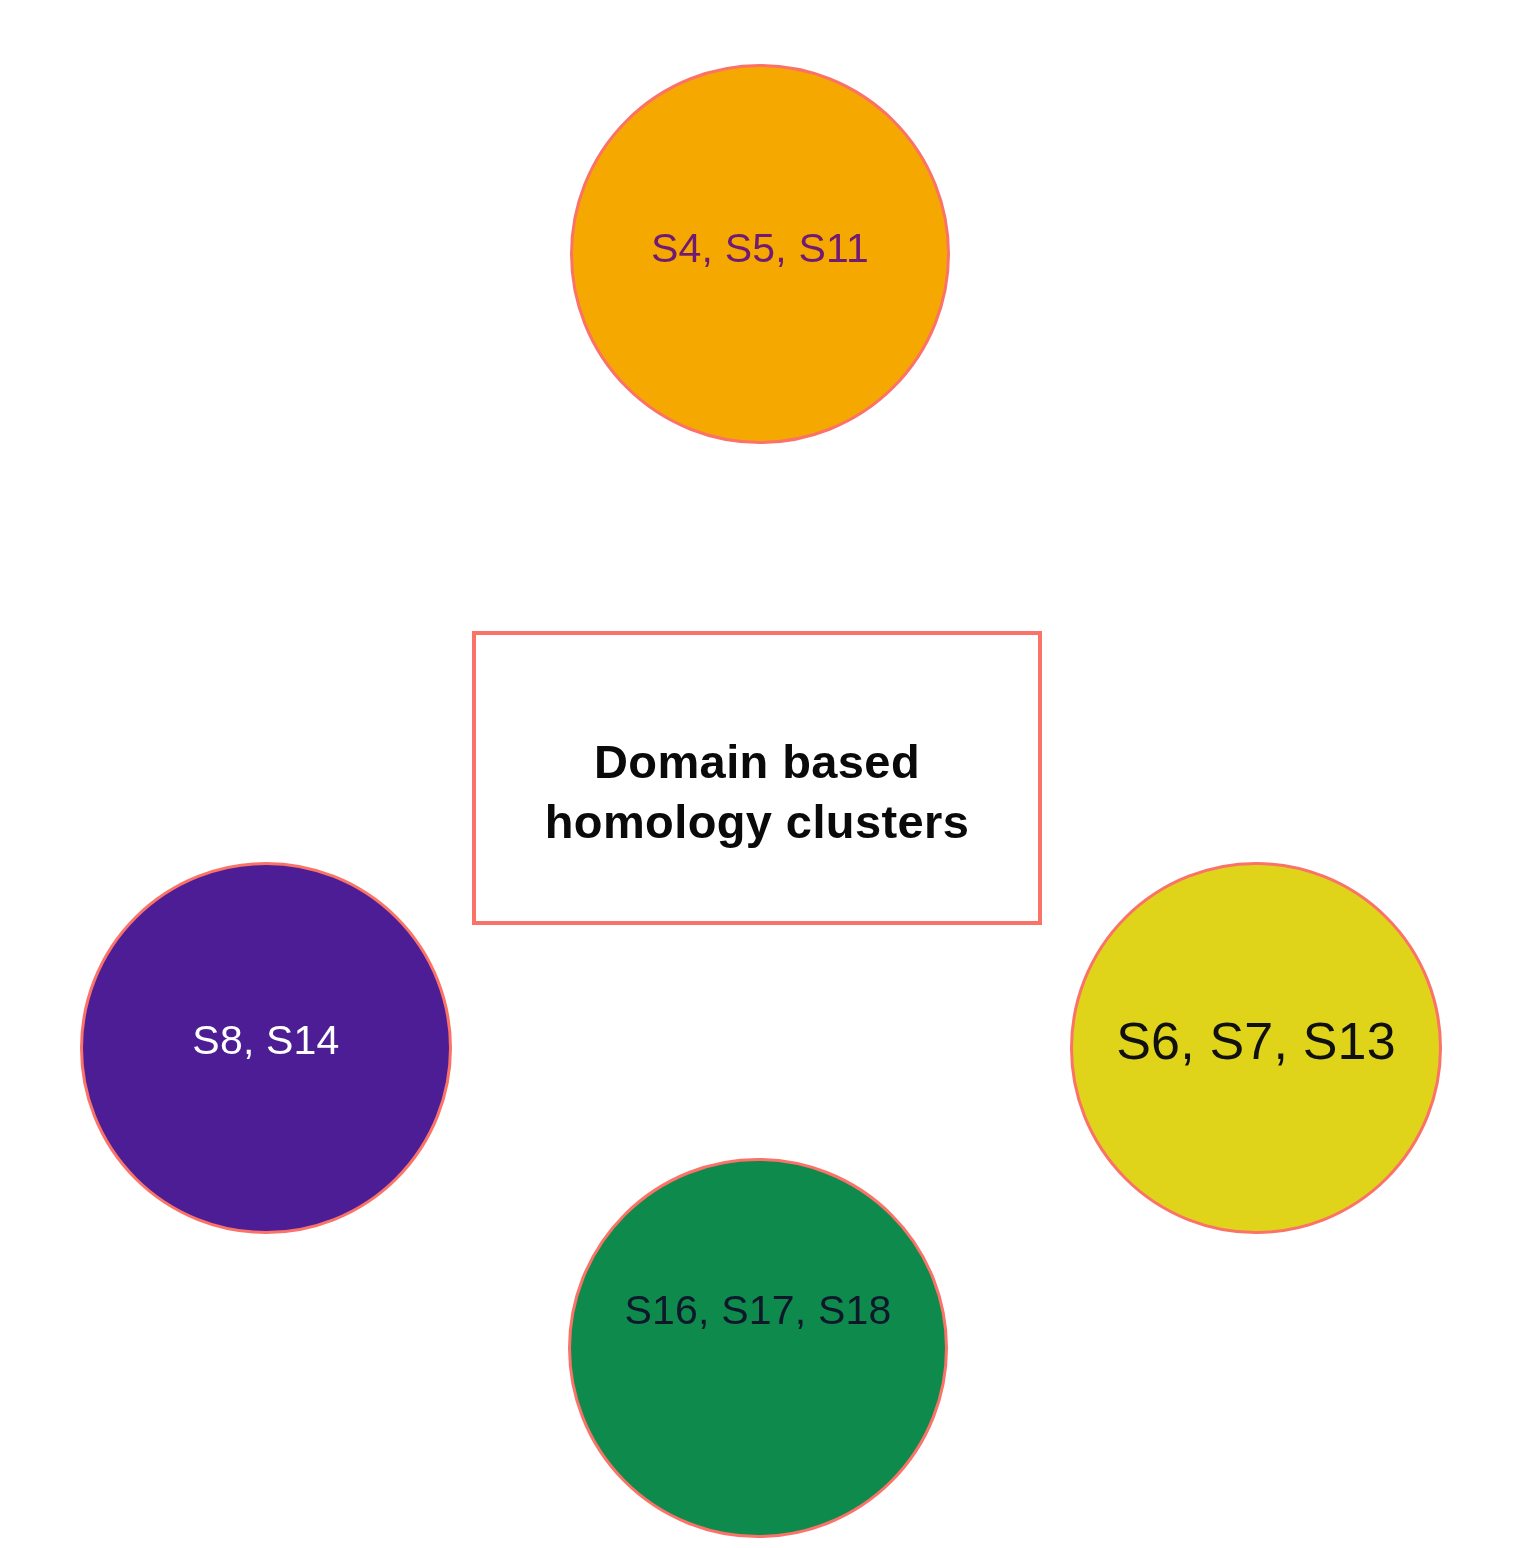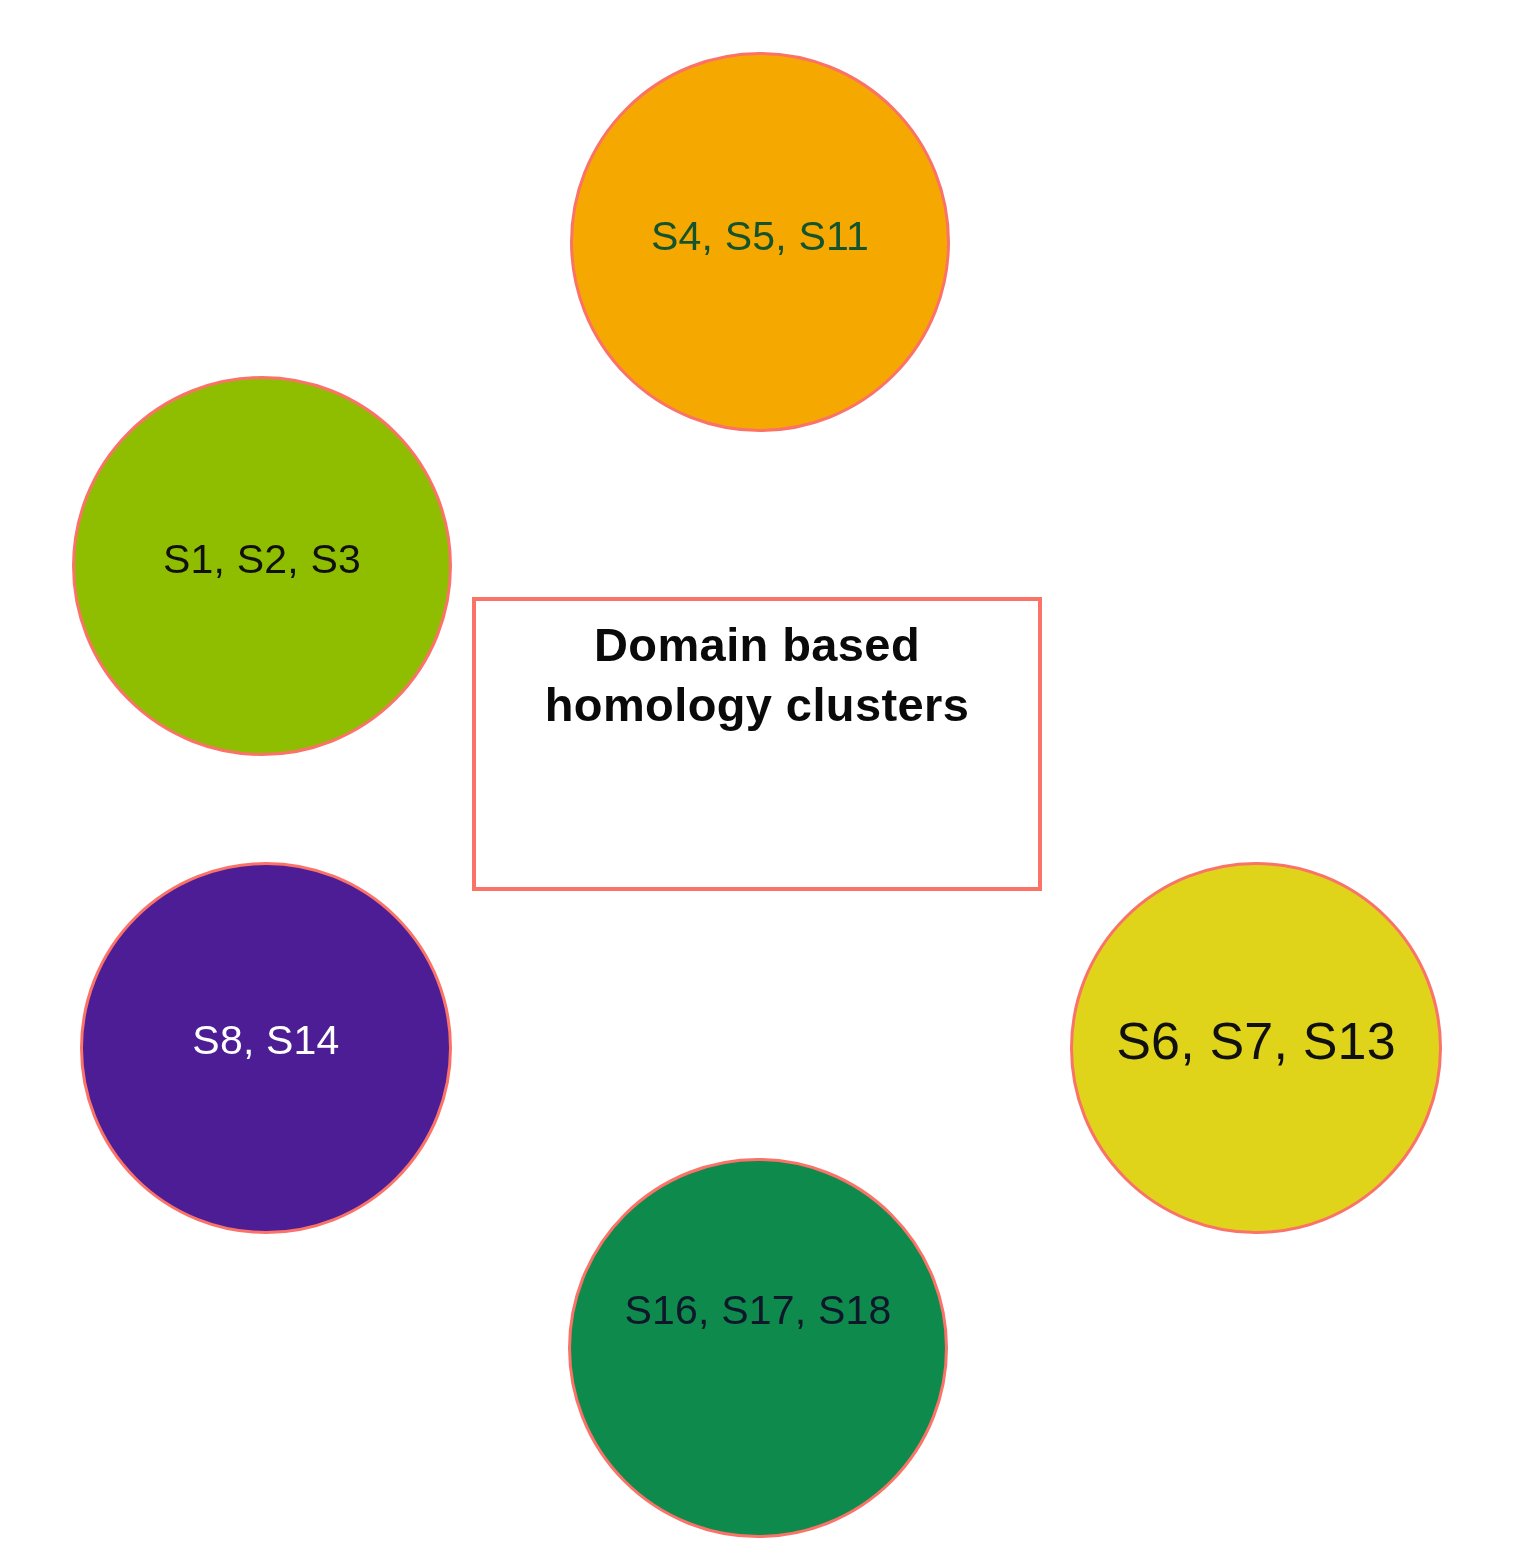--- a/index.html
+++ b/index.html
@@ -28,23 +28,23 @@
     line-height: 1.18;
     letter-spacing: 0.2px;
   }
   .cluster-label {
     display: block;
     white-space: pre-line;
     padding: 0 14px;
   }
   
   #node-top {
-    left: 570px; top: 52px; width: 380px; height: 380px;
+    left: 570px; top: 64px; width: 380px; height: 380px;
     background: #f5a800;
-    color: #14532d;
+    color: #701a75;
     font-size: 41px;
     justify-content: center;
   }
   #node-top .cluster-label { transform: translateY(-6px); }
 
   #node-left-upper {
     left: 72px; top: 376px; width: 380px; height: 380px;
     background: #8fbe00;
     color: #101010;
     font-size: 41px;
@@ -79,27 +79,28 @@
     left: 568px; top: 1158px; width: 380px; height: 380px;
     background: #0f8a4d;
     color: #0f172a;
     font-size: 41px;
   }
   #node-bottom .cluster-label { transform: translateY(-38px); }
 
   #center-box {
     position: absolute;
     left: 472px;
-    top: 597px;
+    top: 631px;
     width: 570px;
     height: 294px;
     box-sizing: border-box;
     background: #ffffff;
     border: 4px solid #fa7268;
     display: flex;
+    align-items: center;
     justify-content: center;
   }
   #center-box .center-text {
     display: block;
     white-space: pre-line;
     text-align: center;
     font-size: 47px;
     font-weight: bold;
     color: #0a0a0a;
     line-height: 1.28;
@@ -109,23 +110,20 @@
 </style>
 </head>
 <body>
 
 <div id="canvas">
 
   <div class="cluster-node" id="node-top">
     <span class="cluster-label">S4, S5, S11</span>
   </div>
 
-  <div class="cluster-node" id="node-left-upper">
-    <span class="cluster-label">S1, S2, S3</span>
-  </div>
 
 
   <div class="cluster-node" id="node-left-lower">
     <span class="cluster-label">S8, S14</span>
   </div>
 
   <div class="cluster-node" id="node-right-lower">
     <span class="cluster-label">S6, S7, S13</span>
   </div>
 

